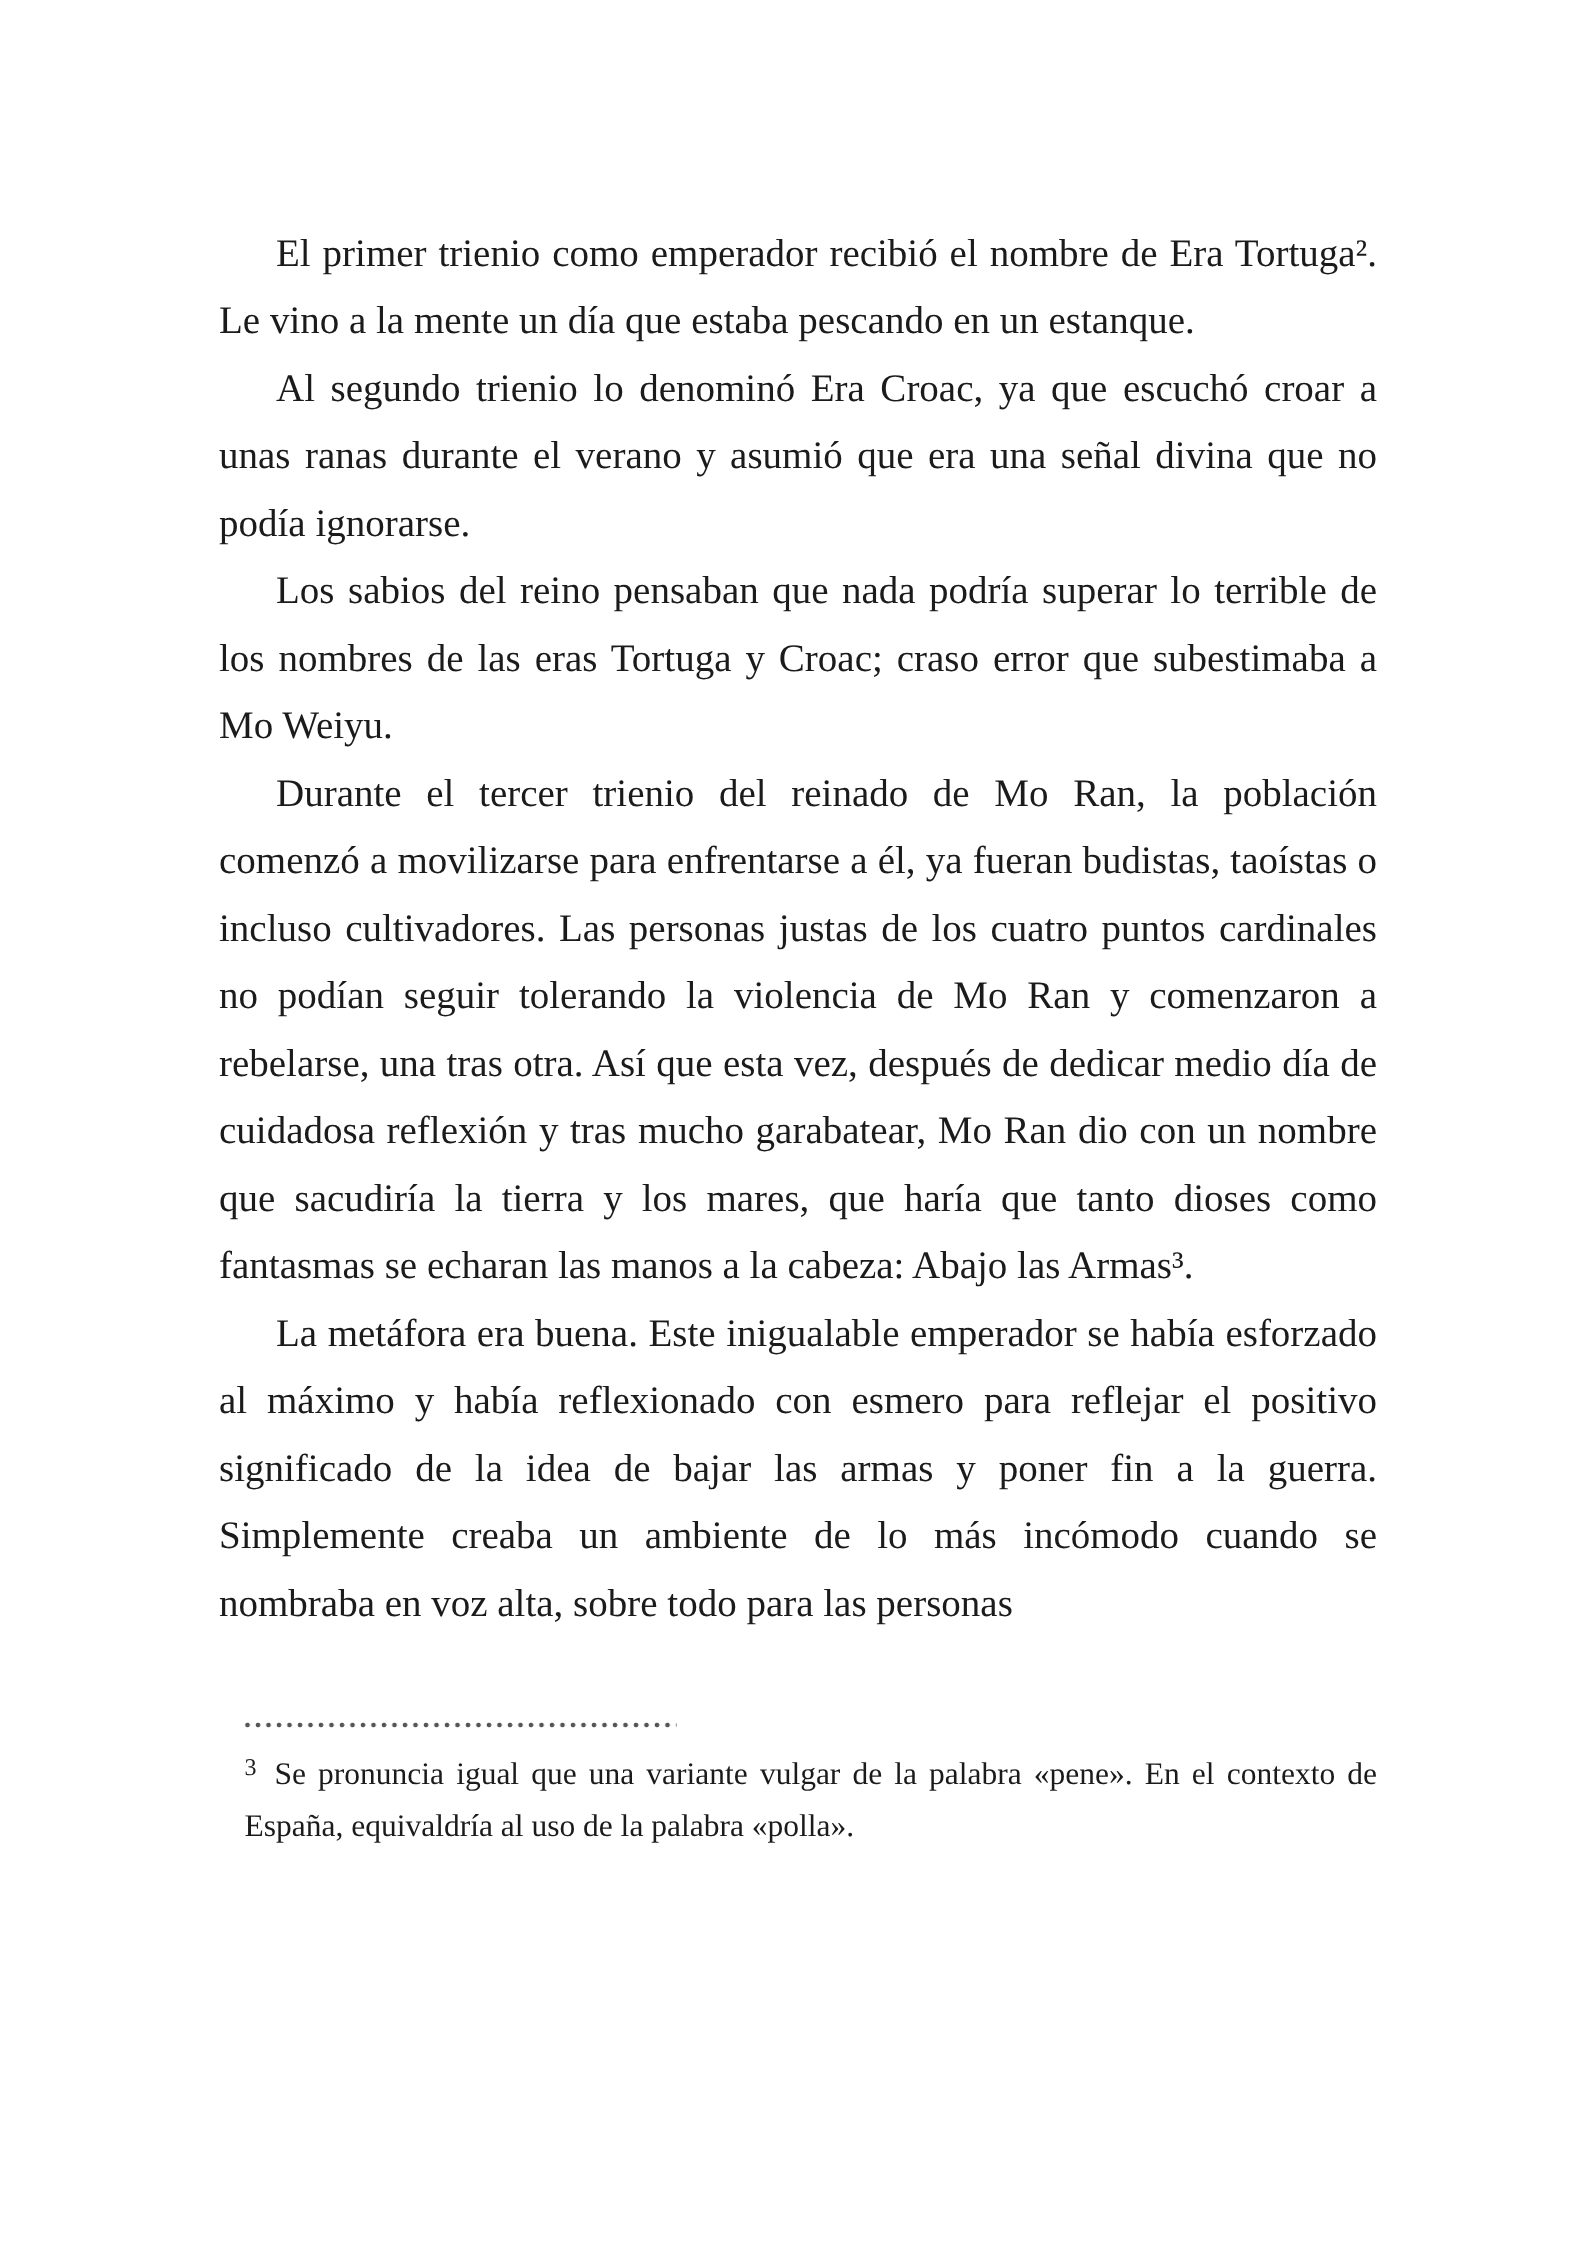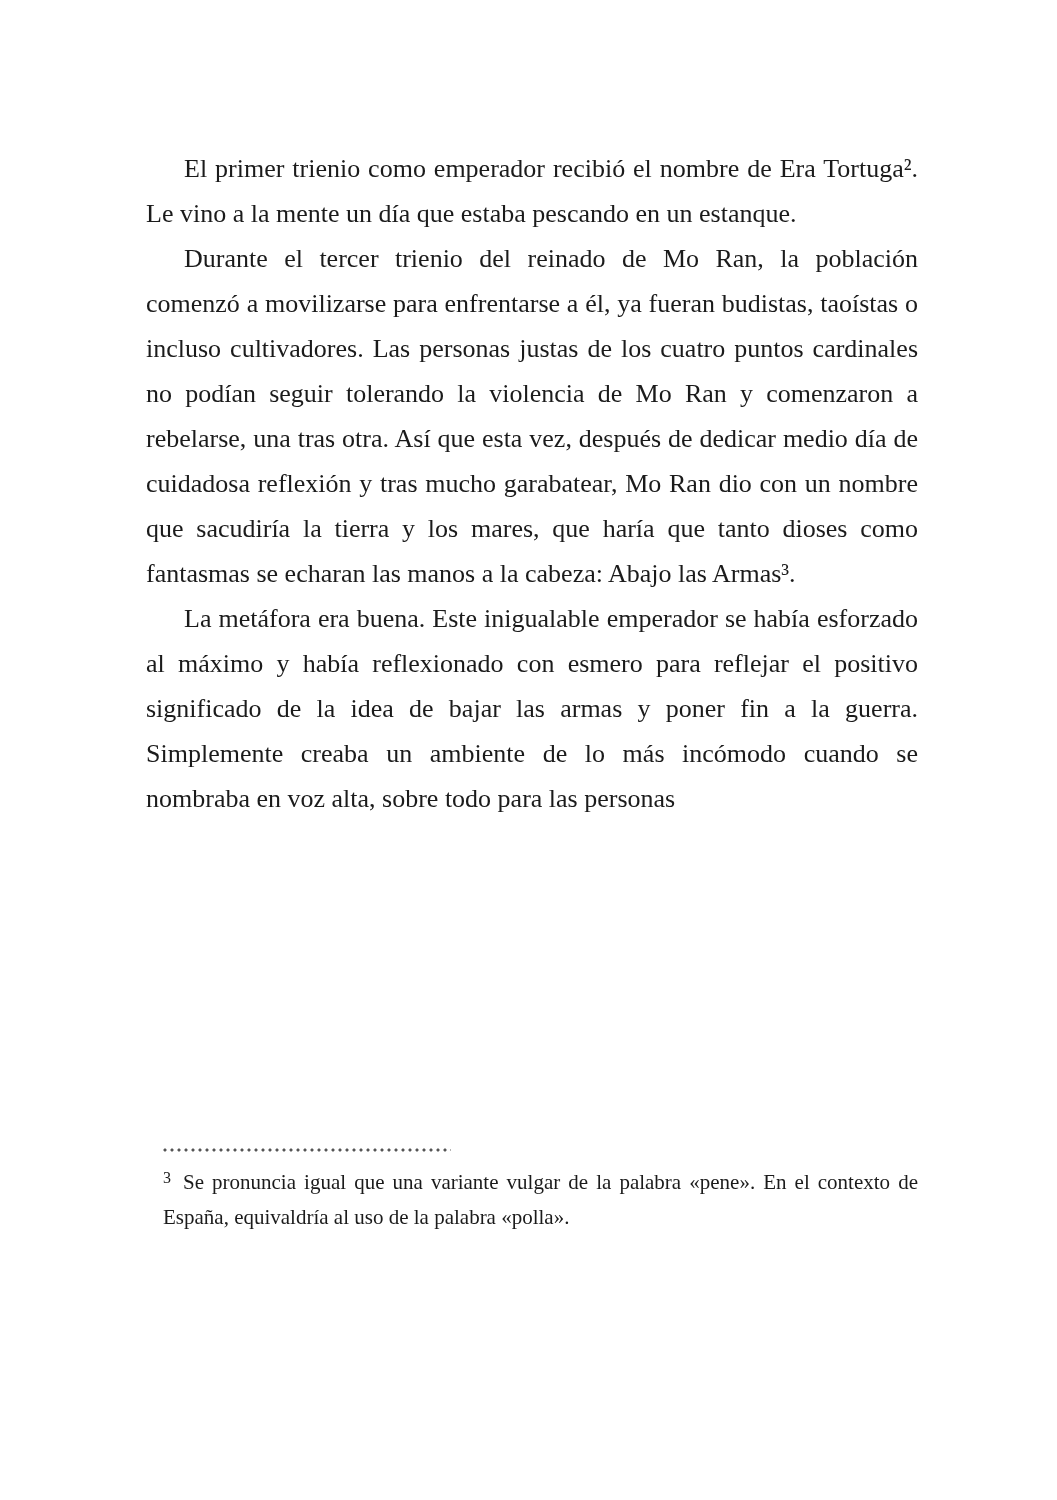--- a/index.html
+++ b/index.html
@@ -66,20 +66,22 @@
     line-height: 0;
   }
 </style>
 </head>
 <body>
 
 <div class="page">
 
   <div class="body-text">
     <p>El primer trienio como emperador recibió el nombre de Era Tortuga². Le vino a la mente un día que estaba pescando en un estanque.</p>
+    <p>Al segundo trienio lo denominó Era Croac, ya que escuchó croar a unas ranas durante el verano y asumió que era una señal divina que no podía ignorarse.</p>
+    <p>Los sabios del reino pensaban que nada podría superar lo terrible de los nombres de las eras Tortuga y Croac; craso error que subestimaba a Mo Weiyu.</p>
     <p>Durante el tercer trienio del reinado de Mo Ran, la población comenzó a movilizarse para enfrentarse a él, ya fueran budistas, taoístas o incluso cultivadores. Las personas justas de los cuatro puntos cardinales no podían seguir tolerando la violencia de Mo Ran y comenzaron a rebelarse, una tras otra. Así que esta vez, después de dedicar medio día de cuidadosa reflexión y tras mucho garabatear, Mo Ran dio con un nombre que sacudiría la tierra y los mares, que haría que tanto dioses como fantasmas se echaran las manos a la cabeza: Abajo las Armas³.</p>
     <p>La metáfora era buena. Este inigualable emperador se había esforzado al máximo y había reflexionado con esmero para reflejar el positivo significado de la idea de bajar las armas y poner fin a la guerra. Simplemente creaba un ambiente de lo más incómodo cuando se nombraba en voz alta, sobre todo para las personas</p>
   </div>
 
   <div class="footnote-area">
     <div class="fn-separator"></div>
 
 
     <div class="footnote">
       <span class="fn-marker">3</span><span>Se pronuncia igual que una variante vulgar de la palabra «pene». En el contexto de España, equivaldría al uso de la palabra «polla».</span>

